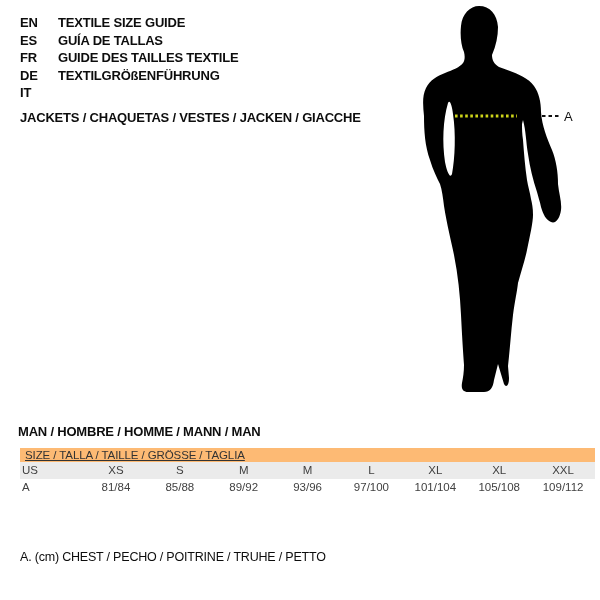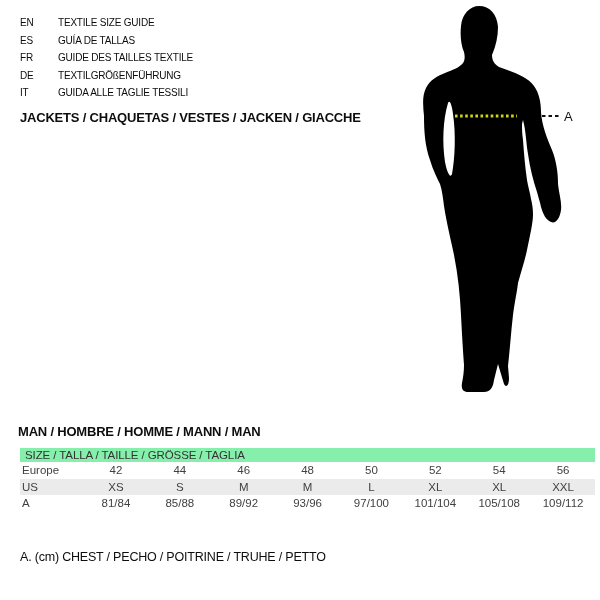--- a/index.html
+++ b/index.html
@@ -3,34 +3,34 @@
 <meta charset="utf-8">
 <style>
   html,body{margin:0;padding:0;background:#ffffff;}
   #canvas{
     position:relative;width:600px;height:600px;background:#ffffff;overflow:hidden;
     font-family:"Liberation Sans","DejaVu Sans",sans-serif;color:#0d0d0d;
   }
   
   .lang-block{position:absolute;left:20px;top:14px;display:grid;grid-template-columns:38px auto;}
   .lang-block span{
-    font-size:10px;font-weight:400;line-height:17.5px;letter-spacing:-0.2px;white-space:nowrap;
+    font-size:13px;font-weight:700;line-height:17.5px;letter-spacing:-0.2px;white-space:nowrap;
   }
   
   .cat-block{position:absolute;left:20px;top:109px;}
   .cat-block div{font-size:13px;font-weight:700;line-height:18px;letter-spacing:-0.2px;white-space:nowrap;}
   
   .figure{position:absolute;left:380px;top:0px;width:220px;height:420px;}
   
   .section-title{position:absolute;left:18px;top:424px;font-size:13px;font-weight:700;line-height:16px;letter-spacing:-0.2px;}
   
   .size-table{position:absolute;left:20px;top:448px;width:575px;border-collapse:collapse;table-layout:fixed;}
   .size-table th{
-    background:#86efac;color:#333333;font-size:11.5px;font-weight:400;text-align:left;
-    height:13px;padding:0 0 1px 5px;letter-spacing:-0.1px;white-space:nowrap;overflow:hidden;
+    background:#fdba74;color:#333333;font-size:11.5px;font-weight:400;text-align:left;
+    height:13px;padding:0 0 1px 5px;letter-spacing:-0.1px;white-space:nowrap;overflow:hidden;text-decoration:underline;
   }
   .size-table td{
     font-size:11.5px;color:#414141;height:16.5px;padding:0;text-align:center;vertical-align:middle;white-space:nowrap;
   }
   .size-table td.lbl{text-align:left;padding-left:2px;}
   .size-table tr.shaded td{background:#ebebeb;}
   .col-label{width:64px;}
   
   .footnote{position:absolute;left:20px;top:549px;font-size:12.5px;font-weight:400;line-height:16px;letter-spacing:-0.2px;}
 </style>
@@ -42,21 +42,20 @@
   <div class="lang-block">
     <span>EN</span>
     <span>TEXTILE SIZE GUIDE</span>
     <span>ES</span>
     <span>GUÍA DE TALLAS</span>
     <span>FR</span>
     <span>GUIDE DES TAILLES TEXTILE</span>
     <span>DE</span>
     <span>TEXTILGRÖßENFÜHRUNG</span>
     <span>IT</span>
-    <span>GUIDA ALLE TAGLIE TESSILI</span>
   </div>
 
   <div class="cat-block">
     <div>JACKETS / CHAQUETAS / VESTES / JACKEN / GIACCHE</div>
   </div>
 
   <svg class="figure" viewBox="0 0 220 420" width="220" height="420" xmlns="http://www.w3.org/2000/svg">
     <path fill="#000000" d="
       M99,6
       C90,6 82,14 81,26 C80,35 81,45 84,52 C85,56 85,60 83,63
@@ -99,31 +98,20 @@
         <col>
         <col>
         <col>
     </colgroup>
     <thead>
       <tr>
         <th colspan="9">SIZE / TALLA / TAILLE / GRÖSSE / TAGLIA</th>
       </tr>
     </thead>
     <tbody>
-      <tr>
-        <td class="lbl">Europe</td>
-        <td>42</td>
-        <td>44</td>
-        <td>46</td>
-        <td>48</td>
-        <td>50</td>
-        <td>52</td>
-        <td>54</td>
-        <td>56</td>
-      </tr>
       <tr class="shaded">
         <td class="lbl">US</td>
         <td>XS</td>
         <td>S</td>
         <td>M</td>
         <td>M</td>
         <td>L</td>
         <td>XL</td>
         <td>XL</td>
         <td>XXL</td>

